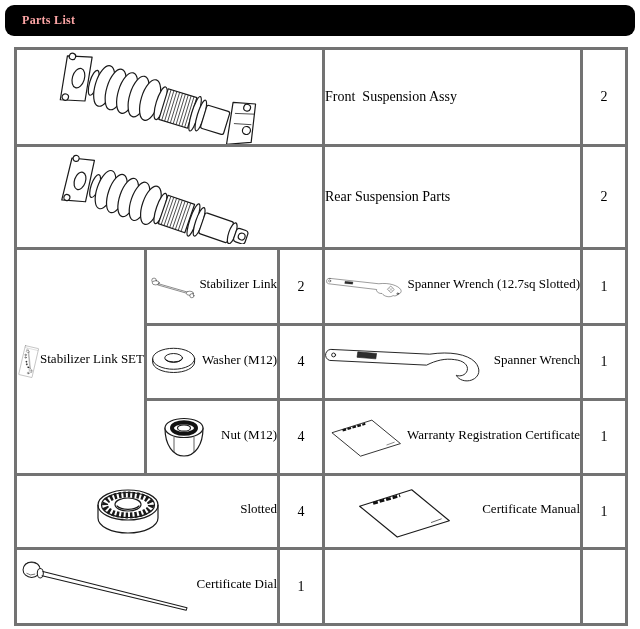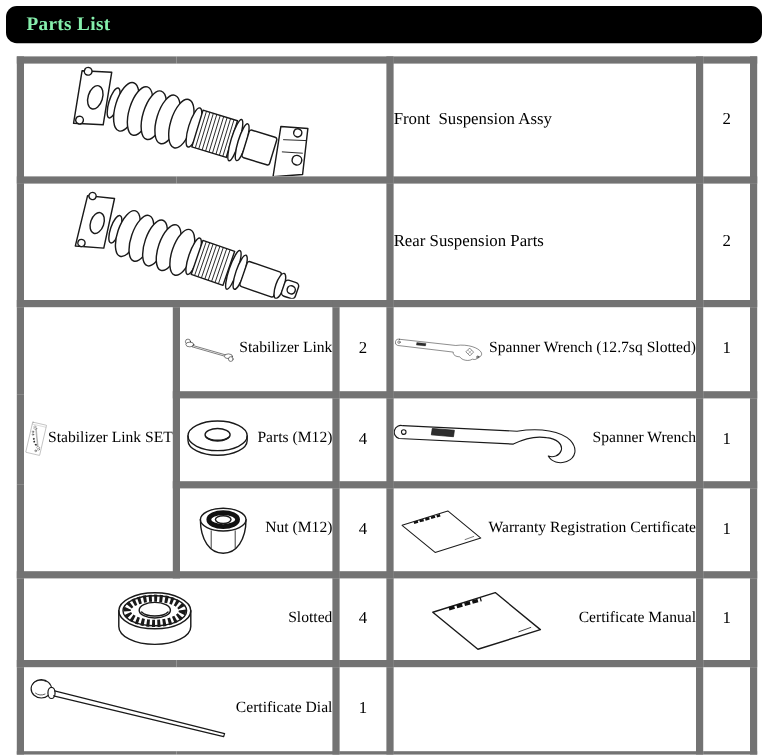--- a/index.html
+++ b/index.html
@@ -14,34 +14,34 @@
   .header-bar{
     position:absolute;left:5px;top:5px;
     width:630px;height:31px;
     background:#000000;
     border-radius:9px;
     display:flex;align-items:center;
     box-sizing:border-box;
     padding-left:17px;
   }
   .header-title{
-    color:#86efac;
-    font-size:16px;
+    color:#fca5a5;
+    font-size:12px;
     font-weight:bold;
     letter-spacing:.3px;
   }
   table.parts{
     position:absolute;left:14px;top:47px;
     border-collapse:collapse;
     table-layout:fixed;
     width:611px;
     border:1px solid #3c3c3c;
   }
   table.parts td{
-    border:6px solid #737373;
+    border:3px solid #737373;
     padding:0;
     vertical-align:middle;
     overflow:hidden;
     box-sizing:border-box;
   }
   tr.r1{height:96px;} tr.r2{height:103px;}
   tr.r3{height:76px;} tr.r4{height:75px;} tr.r5{height:75px;}
   tr.r6{height:74px;} tr.r7{height:76px;}
   .imgbox{height:100%;display:flex;align-items:center;justify-content:center;}
   .cellbox{height:100%;display:flex;align-items:center;}
@@ -208,21 +208,21 @@
 
     <tr class="r4">
       <td>
         <div class="cellbox">
           <svg width="68" height="40" viewBox="0 0 68 40">
             <ellipse class="ln" cx="33" cy="16" rx="26" ry="13"></ellipse>
             <path class="lnf" d="M7,16 v4 a26,13 0 0 0 52,0 v-4"></path>
             <ellipse class="ln" cx="33" cy="15" rx="11" ry="5.5"></ellipse>
             <path class="lnf" d="M23,17 a11,5 0 0 0 20,0"></path>
           </svg>
-          <span class="part-label">Parts (M12)</span>
+          <span class="part-label">Washer (M12)</span>
         </div>
       </td>
       <td class="qty-cell">4</td>
       <td>
         <div class="cellbox">
           <svg width="210" height="50" viewBox="0 0 216 52">
             <path class="ln" d="M10,10 L134,16 C160,12 182,16 192,26 C200,35 198,45 188,49 C180,52 171,49 168,43 C173,45 180,43 182,37 C184,30 177,24 166,23 C154,21 142,24 130,30 L6,24 A7,7 0 0 1 10,10 Z"></path>
             <circle class="lnf" cx="11" cy="17" r="2.5"></circle>
             <polygon class="dark" points="42,13 66,15 65,22 41,20"></polygon>
           </svg>

